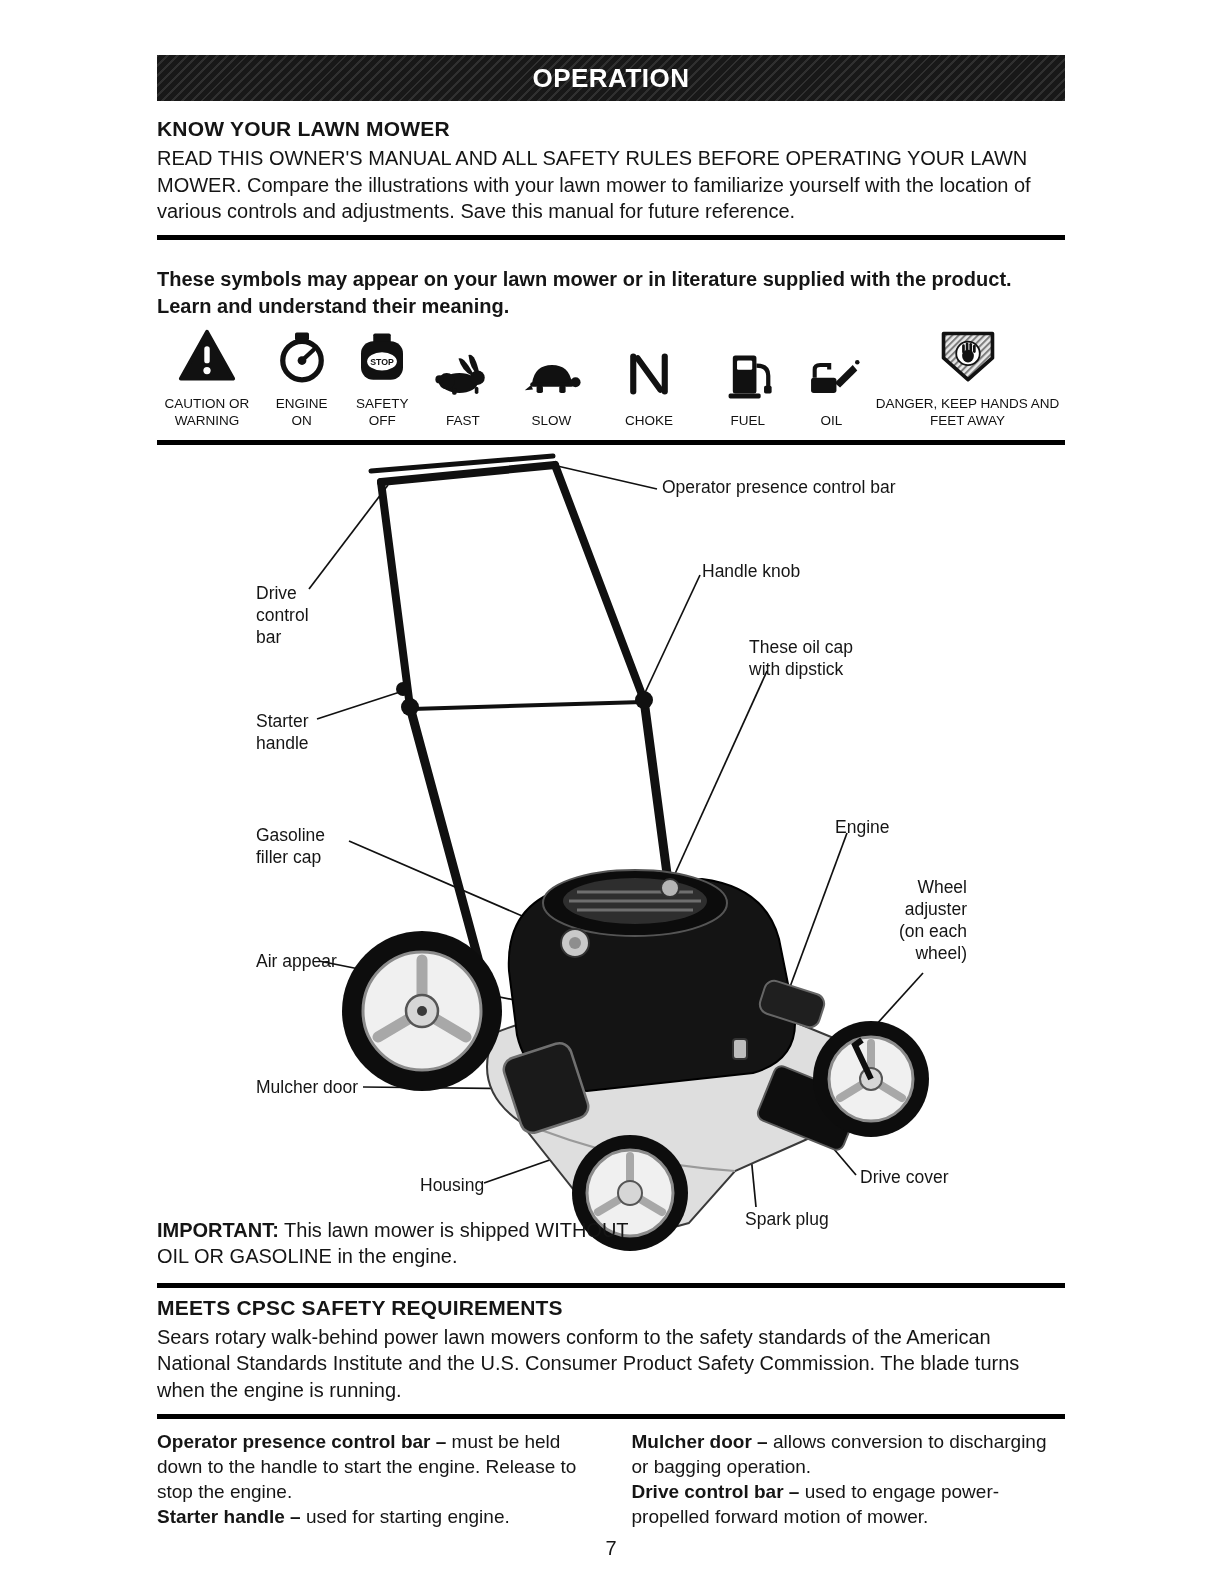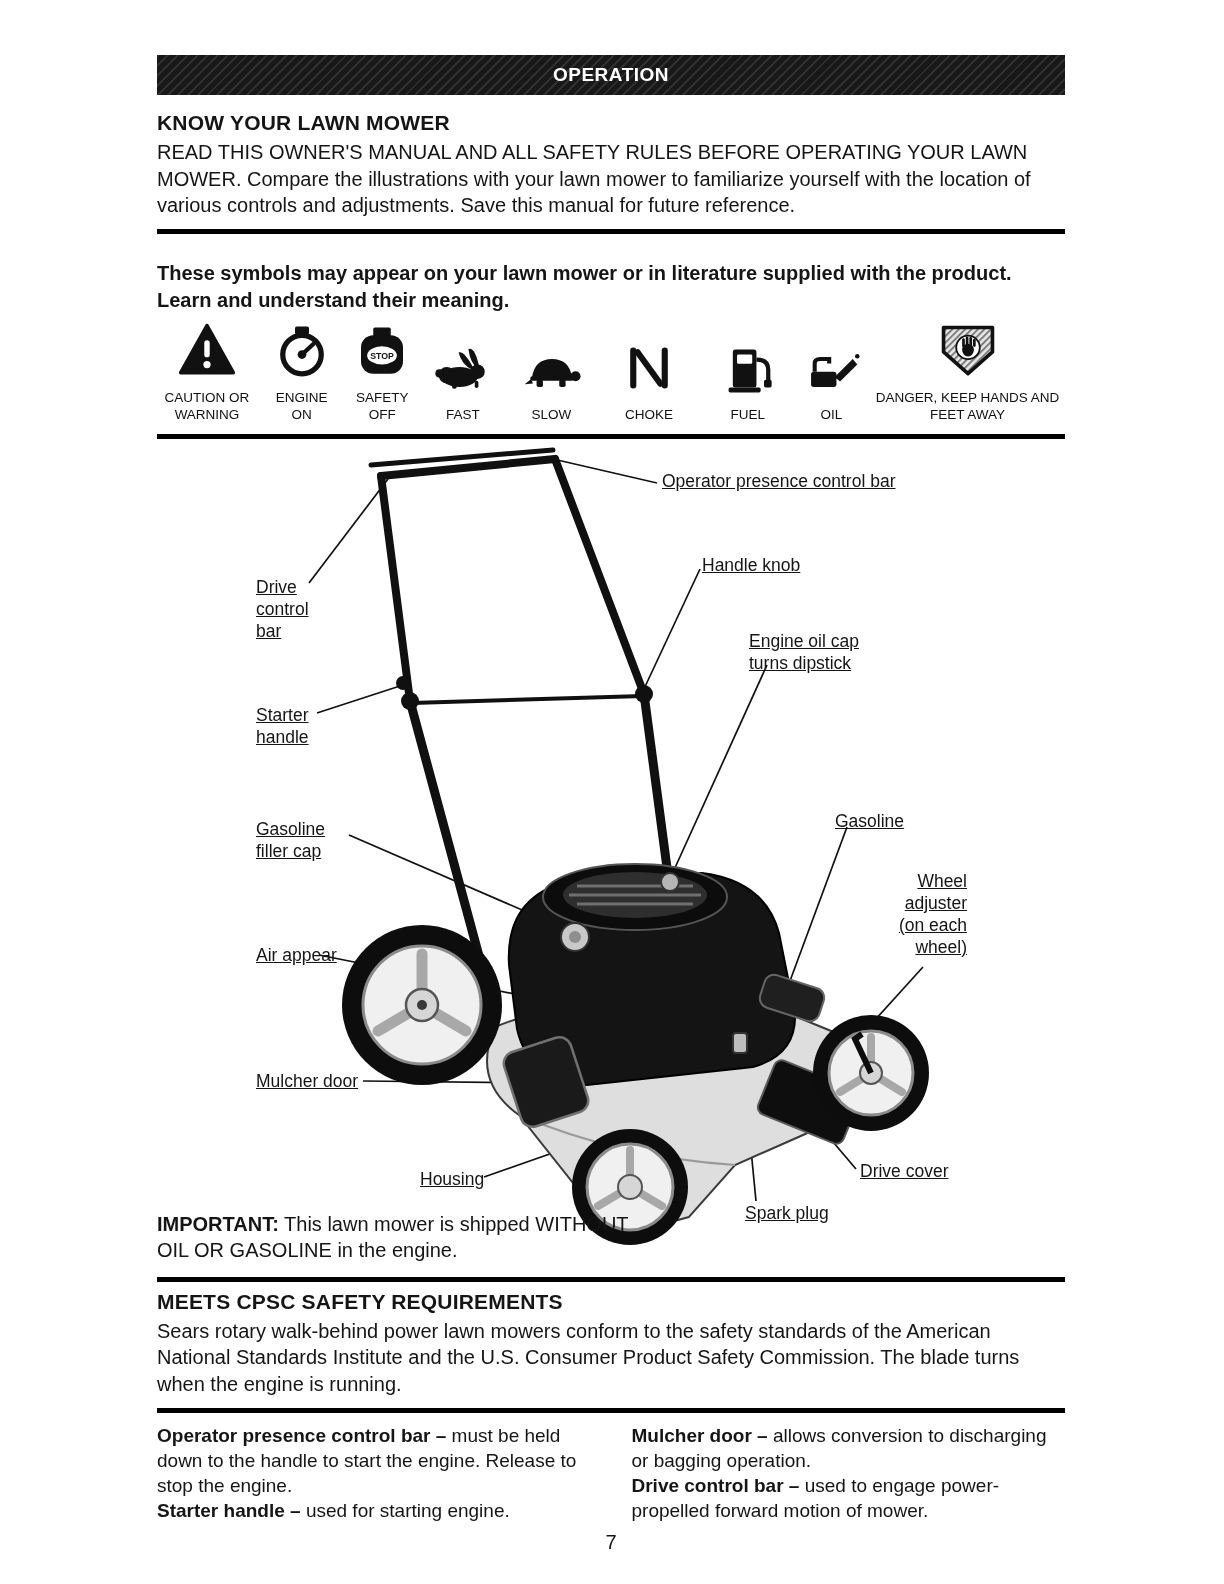--- a/index.html
+++ b/index.html
@@ -6,42 +6,42 @@
   html,body { background:#ffffff; }
   body {
     width:1224px; height:1584px; position:relative; overflow:hidden;
     font-family:"Liberation Sans", sans-serif; color:#151515;
     -webkit-font-smoothing:antialiased;
   }
   .page { position:absolute; left:157px; top:55px; width:908px; }
 
   
   .header-bar {
-    height:40px; background:#181818;
+    height:46px; background:#181818;
     background-image:repeating-linear-gradient(135deg, rgba(255,255,255,0.10) 0 2px, rgba(0,0,0,0) 2px 7px);
     display:flex; align-items:center; justify-content:center;
-    color:#ffffff; font-weight:bold; font-size:19px; letter-spacing:0.5px;
+    color:#ffffff; font-weight:bold; font-size:26px; letter-spacing:0.5px;
   }
 
   h2.section-title { margin-top:16px; font-size:21px; font-weight:bold; letter-spacing:0.2px; }
   p.body-text { margin-top:4px; font-size:20px; line-height:1.33; }
 
   .rule { margin-top:10px; height:5px; background:#000; }
   .rule.r3 { margin-top:14px; }
 
   .symbols-intro { margin-top:26px; font-size:20px; font-weight:bold; line-height:1.35; }
   .symbol-row { margin-top:8px; display:flex; justify-content:space-between; align-items:stretch; }
   .sym { display:flex; flex-direction:column; align-items:center; justify-content:flex-end; text-align:center; }
   .sym .icon { display:block; margin-bottom:5px; }
   .sym-label { font-size:13.5px; line-height:1.3; color:#111; }
 
   
   .diagram { position:relative; margin-top:6px; width:908px; height:800px; }
   .diagram svg.art { position:absolute; left:0; top:0; width:908px; height:800px; }
-  .lbl { position:absolute; font-size:17.5px; line-height:1.25; color:#151515;text-decoration:underline; }
+  .lbl { position:absolute; font-size:17.5px; line-height:1.25; color:#151515; }
 
   .important { margin-top:-34px; width:500px; font-size:20px; line-height:1.3; position:relative; z-index:2; }
   .important b { font-weight:bold; }
 
   .defs { margin-top:10px; display:flex; gap:41px; }
   .defs .col { width:439px; font-size:19px; line-height:1.32; }
   .defs p { margin:0; }
   .defs b { font-weight:bold; }
 
   .page-number { margin-top:8px; text-align:center; font-size:20px; }
@@ -281,24 +281,24 @@
           <path d="M473 742 L441 761"></path>
           <path d="M473 742 L505 761"></path>
         </g>
         <circle cx="473" cy="742" r="12" fill="#d6d6d6" stroke="#555" stroke-width="2"></circle>
       </g>
     </svg>
 
     <div class="lbl" style="left:505px; top:26px;">Operator presence control bar</div>
     <div class="lbl" style="left:545px; top:110px;">Handle knob</div>
     <div class="lbl" style="left:99px; top:132px; width:66px;">Drive control bar</div>
-    <div class="lbl" style="left:592px; top:186px; width:135px;">Engine oil cap turns dipstick</div>
+    <div class="lbl" style="left:592px; top:186px; width:135px;">These oil cap with dipstick</div>
     <div class="lbl" style="left:99px; top:260px; width:70px;">Starter handle</div>
     <div class="lbl" style="left:99px; top:374px; width:90px;">Gasoline filler cap</div>
-    <div class="lbl" style="left:678px; top:366px;">Gasoline</div>
+    <div class="lbl" style="left:678px; top:366px;">Engine</div>
     <div class="lbl" style="left:722px; top:426px; width:88px; text-align:right;">Wheel adjuster (on each wheel)</div>
     <div class="lbl" style="left:99px; top:500px;">Air appear</div>
     <div class="lbl" style="left:99px; top:626px;">Mulcher door</div>
     <div class="lbl" style="left:263px; top:724px;">Housing</div>
     <div class="lbl" style="left:703px; top:716px;">Drive cover</div>
     <div class="lbl" style="left:588px; top:758px;">Spark plug</div>
   </div>
 
   <p class="important">
     <b>IMPORTANT:</b><span> This lawn mower is shipped WITHOUT OIL OR GASOLINE in the engine.</span>

